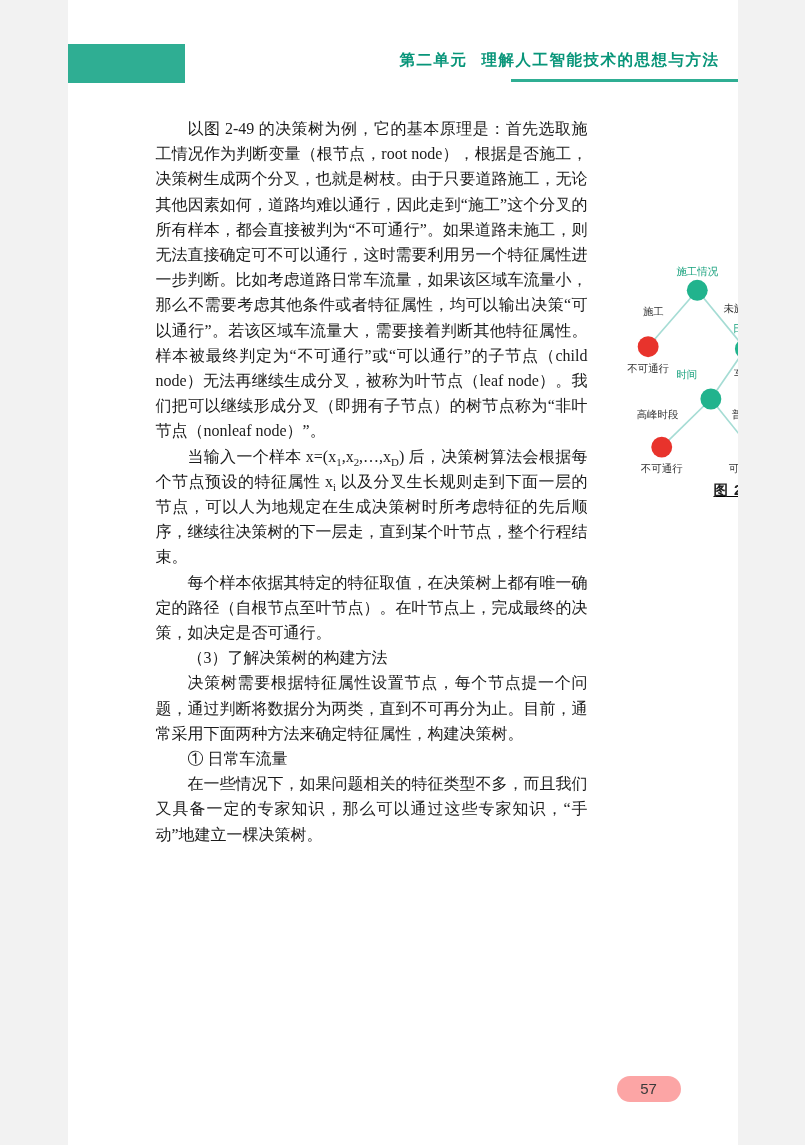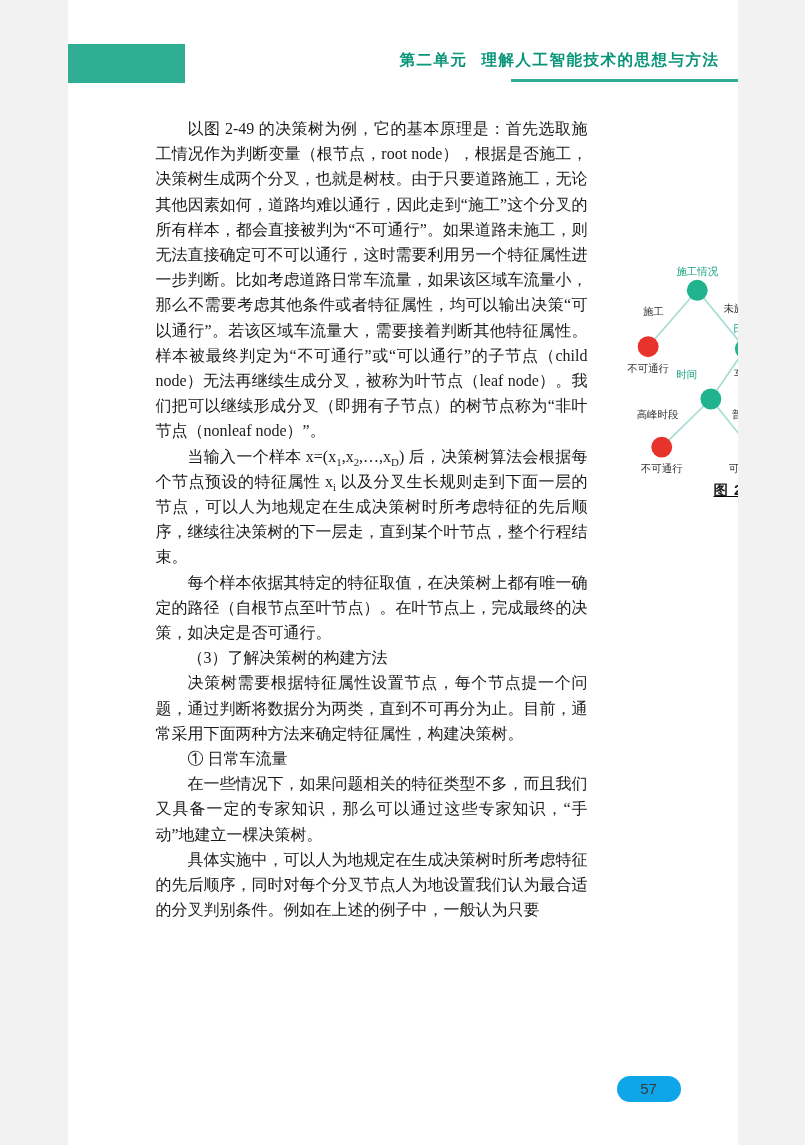--- a/index.html
+++ b/index.html
@@ -29,21 +29,21 @@
   .fig svg{display:block;margin:0 auto;}
   .svg-label{font-family:"Liberation Sans",sans-serif;font-size:10px;text-anchor:middle;}
   .fig figcaption{
     margin-top:5px;font-family:"Liberation Sans",sans-serif;
     font-weight:bold;font-size:14.5px;color:#222;letter-spacing:1px;white-space:nowrap;
   }
   .fig figcaption .cap-label{margin-right:10px;}
   
   .page-num{
     position:absolute;right:57px;bottom:43px;width:64px;height:26px;
-    background:#0ea5e9;border-radius:13px;text-align:center;line-height:26px;
+    background:#fca5a5;border-radius:13px;text-align:center;line-height:26px;
     font-family:"Liberation Sans",sans-serif;font-size:15px;color:#3a3a3a;
   }
 </style>
 </head>
 <body>
 
 <div class="page">
 
   <div class="corner-block"></div>
 
@@ -53,21 +53,20 @@
   <div class="header-rule"></div>
 
   <div class="body-text">
     <p>以图 2-49 的决策树为例，它的基本原理是：首先选取施工情况作为判断变量（根节点，root node），根据是否施工，决策树生成两个分叉，也就是树枝。由于只要道路施工，无论其他因素如何，道路均难以通行，因此走到“施工”这个分叉的所有样本，都会直接被判为“不可通行”。如果道路未施工，则无法直接确定可不可以通行，这时需要利用另一个特征属性进一步判断。比如考虑道路日常车流量，如果该区域车流量小，那么不需要考虑其他条件或者特征属性，均可以输出决策“可以通行”。若该区域车流量大，需要接着判断其他特征属性。样本被最终判定为“不可通行”或“可以通行”的子节点（child node）无法再继续生成分叉，被称为叶节点（leaf node）。我们把可以继续形成分叉（即拥有子节点）的树节点称为“非叶节点（nonleaf node）”。</p>
     <p><span>当输入一个样本 x=(x</span><sub>1</sub><span>,x</span><sub>2</sub><span>,…,x</span><sub>D</sub><span>) 后，决策树算法会根据每个节点预设的特征属性 x</span><sub>i</sub><span> 以及分叉生长规则走到下面一层的节点，可以人为地规定在生成决策树时所考虑特征的先后顺序，继续往决策树的下一层走，直到某个叶节点，整个行程结束。</span></p>
     <p>每个样本依据其特定的特征取值，在决策树上都有唯一确定的路径（自根节点至叶节点）。在叶节点上，完成最终的决策，如决定是否可通行。</p>
     <p>（3）了解决策树的构建方法</p>
     <p>决策树需要根据特征属性设置节点，每个节点提一个问题，通过判断将数据分为两类，直到不可再分为止。目前，通常采用下面两种方法来确定特征属性，构建决策树。</p>
     <p>① 日常车流量</p>
     <p>在一些情况下，如果问题相关的特征类型不多，而且我们又具备一定的专家知识，那么可以通过这些专家知识，“手动”地建立一棵决策树。</p>
-    <p>具体实施中，可以人为地规定在生成决策树时所考虑特征的先后顺序，同时对每个分叉节点人为地设置我们认为最合适的分叉判别条件。例如在上述的例子中，一般认为只要</p>
   </div>
 
   <figure class="fig">
     <svg width="230" viewBox="0 0 220 206" xmlns="http://www.w3.org/2000/svg">
 
       <g stroke-width="1.6" stroke="#a5dcd4">
         <line x1="72" y1="28" x2="25" y2="82"></line>
         <line x1="72" y1="28" x2="118" y2="84"></line>
         <line x1="118" y1="84" x2="85" y2="132"></line>
         <line x1="118" y1="84" x2="176" y2="130"></line>

